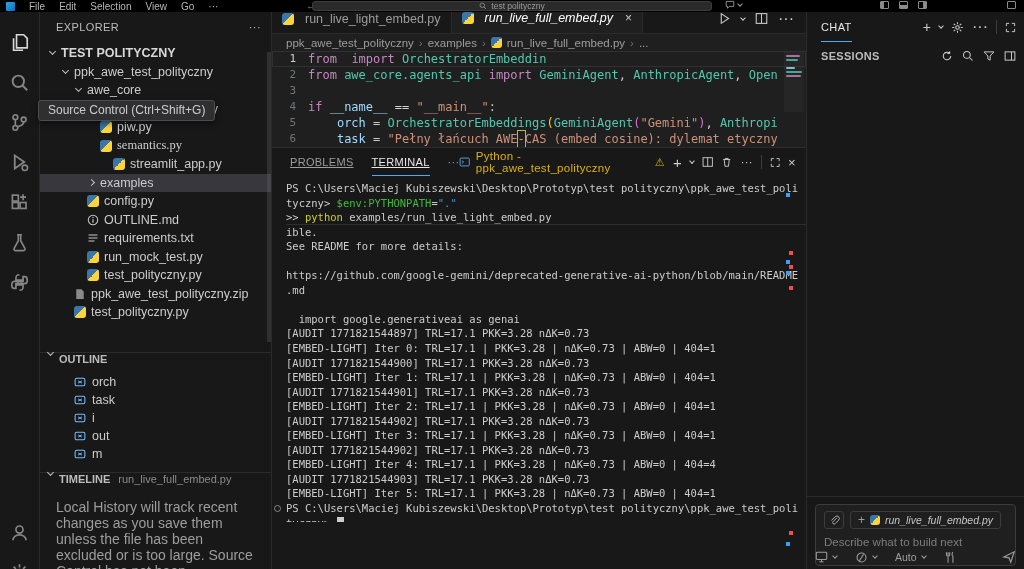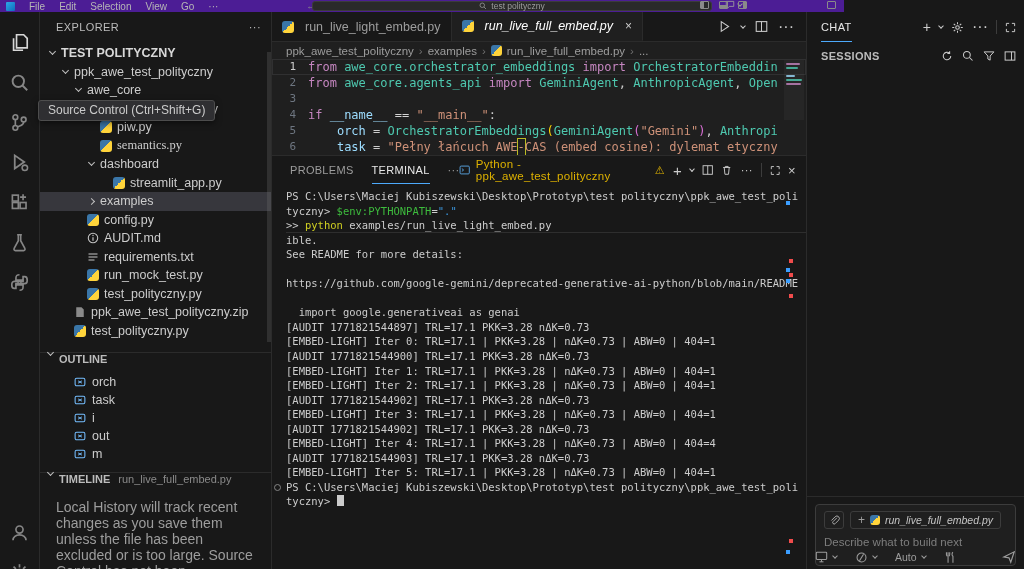--- a/index.html
+++ b/index.html
@@ -1,21 +1,21 @@
 <!DOCTYPE html>
 <html><head>
 <meta charset="utf-8">
 <style>
   * { margin:0; padding:0; box-sizing:border-box; }
   html,body { width:1024px; height:569px; overflow:hidden; background:#181818;
     font-family:"Liberation Sans", sans-serif; color:#cccccc; }
   svg { display:block; }
 
   
-  #titlebar { position:absolute; left:0; top:0; width:844px; height:12px; background:#4c1d95; display:flex; align-items:center; font-size:10px; color:#b6b6b6; z-index:5; }
+  #titlebar { position:absolute; left:0; top:0; width:1024px; height:12px; background:#000000; display:flex; align-items:center; font-size:10px; color:#b6b6b6; z-index:5; }
   #logo { width:9px; height:9px; margin:0 7px 0 6px; background:linear-gradient(135deg,#2da8e8,#0f6cbd); border-radius:1px; }
   .menu-item { padding:0 7px; white-space:nowrap; }
   .tb-nav { color:#8a8a8a; padding:0 5px; font-size:9px; }
   #cmd-center { position:absolute; left:312px; top:1px; width:400px; height:10px; background:#2a2a2a; border:1px solid #3c3c3c; border-radius:3px; display:flex; align-items:center; justify-content:center; gap:4px; font-size:8.5px; color:#9d9d9d; }
   .tb-right { position:absolute; right:8px; top:1px; display:flex; gap:10px; align-items:center; }
   .tb-box { width:9px; height:8px; border:1px solid #8a8a8a; border-radius:1px; }
   .tb-box.l::before, .tb-box.b::before, .tb-box.r::before { content:""; display:block; background:#8a8a8a; }
   .tb-box.l::before { width:3px; height:100%; }
   .tb-box.b::before { width:100%; height:3px; margin-top:3px; }
   .tb-box.r::before { width:3px; height:100%; margin-left:4px; }
@@ -47,21 +47,21 @@
   .sb-sec-header { height:20px; display:flex; align-items:flex-start; font-size:11px; font-weight:bold; color:#bcbcbc; }
   .orow { height:18px; display:flex; align-items:center; padding-left:34px; font-size:12.5px; }
   .oicon { width:12px; height:12px; margin-right:6px; flex:none; }
   #timeline-msg { padding:6px 14px 0 16px; font-size:14px; color:#9d9d9d; line-height:16px; }
   #timeline-file { font-weight:normal; color:#8a8a8a; margin-left:8px; font-size:11px; }
 
   
   #tooltip { position:absolute; left:38px; top:100px; height:21px; z-index:99; background:#2f2f32; border:1px solid #4d4d4d; border-radius:3px; padding:2px 9px; font-size:12px; color:#cccccc; box-shadow:0 2px 6px rgba(0,0,0,0.5); white-space:nowrap; }
 
   
-  #editor-area { position:absolute; left:272px; top:12px; width:534px; height:518px; background:#1f1f1f; }
+  #editor-area { position:absolute; left:272px; top:4px; width:534px; height:518px; background:#1f1f1f; }
   #tabbar { position:absolute; top:0; left:0; right:0; height:30px; background:#181818; border-bottom:1px solid #2b2b2b; display:flex; }
   .tab { display:flex; align-items:center; gap:6px; padding:0 10px; font-size:12.5px; color:#9d9d9d; background:#181818; border-right:1px solid #2b2b2b; }
   .tab.active { background:#1f1f1f; color:#ffffff; border-bottom:1px solid #1f1f1f; }
   .tab.preview .tab-label { font-style:italic; }
   .tab .close { margin-left:6px; color:#cccccc; font-size:12px; }
   #editor-actions { margin-left:auto; display:flex; align-items:center; gap:10px; padding-right:12px; color:#cccccc; }
   #breadcrumb { position:absolute; top:30px; left:0; right:0; height:17px; display:flex; align-items:center; gap:5px; padding-left:14px; font-size:11.5px; color:#9d9d9d; background:#1f1f1f; }
   #breadcrumb .sep { color:#6e6e6e; }
 
   #code { position:absolute; top:47px; left:0; right:0; height:96px; font-family:"DejaVu Sans Mono", monospace; font-size:12px; overflow:hidden; }
@@ -72,21 +72,21 @@
   .ct { white-space:pre; }
   .kw { color:#c586c0; } .type { color:#4ec9b0; } .var { color:#9cdcfe; }
   .str { color:#ce9178; } .op { color:#d4d4d4; } .br { color:#ffd700; } .br2 { color:#da70d6; }
   .uni { color:#ce9178; outline:1px solid #bbbb22; }
   #minimap { position:absolute; right:2px; top:1px; width:20px; height:60px; background:rgba(255,255,255,0.03); }
   .mm { position:absolute; height:2px; border-radius:1px; }
 
   
   #terminal { position:absolute; top:143px; left:0; right:0; bottom:0; background:#181818; border-top:1px solid #2b2b2b; }
   #term-header { position:absolute; top:0; left:0; right:0; height:28px; display:flex; align-items:center; padding:0 10px 0 18px; font-size:11px; letter-spacing:0.3px; color:#9d9d9d; }
-  .term-tab { margin-right:18px; height:28px; display:flex; align-items:center; }
+  .term-tab { margin-right:18px; height:28px; display:flex; align-items:center;text-decoration:underline; }
   .term-tab.active { color:#e7e7e7; border-bottom:1px solid #4daafc; }
   #term-right { margin-left:auto; display:flex; align-items:center; gap:8px; color:#cccccc; }
   #term-proc { color:#ddb100; display:flex; align-items:center; gap:5px; font-size:11.5px; }
   .warn { color:#ddb100; font-size:11px; }
   .vdiv { width:1px; height:14px; background:#3c3c3c; }
   #term-body { position:absolute; top:28px; left:0; right:0; bottom:0; padding:5px 0 0 14px; font-family:"DejaVu Sans Mono", monospace; font-size:10.5px; color:#cccccc; overflow:hidden; }
   .tline { height:14.55px; line-height:14.55px; white-space:pre; position:relative; }
   .tline.sep { border-bottom:1px solid #2e2e2e; }
   .tg { color:#3dbb3d; } .ty { color:#cfcf22; } .ts { color:#3a96dd; }
   .cursor { display:inline-block; width:7px; height:11px; background:#cccccc; vertical-align:-1px; }
@@ -246,24 +246,20 @@
         </span>
         <span>piw.py</span>
       </div>
       <div class="trow" style="padding-left: 47px; font-family: Liberation Serif, serif;">
         <span class="cv-space"></span>
         <span>
           <div class="ficon py-icon"></div>
         </span>
         <span>semantics.py</span>
       </div>
-      <div class="trow" style="padding-left: 47px;">
-        <span class="cv down"></span>
-        <span>dashboard</span>
-      </div>
       <div class="trow" style="padding-left: 60px;">
         <span class="cv-space"></span>
         <span>
           <div class="ficon py-icon"></div>
         </span>
         <span>streamlit_app.py</span>
       </div>
       <div class="trow sel" style="padding-left: 47px;">
         <span class="cv right"></span>
         <span>examples</span>
@@ -277,21 +273,21 @@
       </div>
       <div class="trow" style="padding-left: 34px;">
         <span class="cv-space"></span>
         <span>
           <svg class="ficon" viewBox="0 0 16 16">
             <circle cx="8" cy="8" r="6.3" fill="none" stroke="#c5c5c5" stroke-width="1.4"></circle>
             <line x1="8" y1="7" x2="8" y2="11.5" stroke="#c5c5c5" stroke-width="1.6"></line>
             <circle cx="8" cy="4.6" r="0.9" fill="#c5c5c5"></circle>
           </svg>
         </span>
-        <span>AUDIT.md</span>
+        <span>OUTLINE.md</span>
       </div>
       <div class="trow" style="padding-left: 34px;">
         <span class="cv-space"></span>
         <span>
           <svg class="ficon" viewBox="0 0 16 16">
             <g stroke="#b5b5b5" stroke-width="1.5">
               <line x1="2" y1="4" x2="14" y2="4"></line>
               <line x1="2" y1="8" x2="14" y2="8"></line>
               <line x1="2" y1="12" x2="10" y2="12"></line>
             </g>
@@ -432,21 +428,21 @@
     <span>...</span>
   </div>
   <div id="code">
     <div id="minimap">
         <div class="mm" style="top: 3px; left: 2px; width: 14px; background: rgb(197, 134, 192); opacity: 0.8;"></div>
         <div class="mm" style="top: 7px; left: 2px; width: 12px; background: rgb(78, 201, 176); opacity: 0.8;"></div>
         <div class="mm" style="top: 15px; left: 2px; width: 9px; background: rgb(156, 220, 254); opacity: 0.8;"></div>
         <div class="mm" style="top: 19px; left: 2px; width: 16px; background: rgb(78, 201, 176); opacity: 0.8;"></div>
         <div class="mm" style="top: 23px; left: 2px; width: 15px; background: rgb(197, 134, 192); opacity: 0.8;"></div>
       </div>
-  <div class="cline current"><span class="gut">1</span><span class="ct kw">from</span><span class="ct "> </span><span class="ct type">awe_core.orchestrator_embeddings</span><span class="ct "> </span><span class="ct kw">import</span><span class="ct "> </span><span class="ct type">OrchestratorEmbeddin</span></div>
+  <div class="cline current"><span class="gut">1</span><span class="ct kw">from</span><span class="ct "> </span><span class="ct "> </span><span class="ct kw">import</span><span class="ct "> </span><span class="ct type">OrchestratorEmbeddin</span></div>
       <div class="cline"><span class="gut">2</span><span class="ct kw">from</span><span class="ct "> </span><span class="ct type">awe_core.agents_api</span><span class="ct "> </span><span class="ct kw">import</span><span class="ct "> </span><span class="ct type">GeminiAgent</span><span class="ct ">, </span><span class="ct type">AnthropicAgent</span><span class="ct ">, </span><span class="ct type">Open</span></div>
       <div class="cline"><span class="gut">3</span></div>
       <div class="cline"><span class="gut">4</span><span class="ct kw">if</span><span class="ct "> </span><span class="ct var">__name__</span><span class="ct "> </span><span class="ct op">==</span><span class="ct "> </span><span class="ct str">"__main__"</span><span class="ct ">:</span></div>
       <div class="cline"><span class="gut">5</span><span class="ct ">    </span><span class="ct var">orch</span><span class="ct "> = </span><span class="ct type">OrchestratorEmbeddings</span><span class="ct br">(</span><span class="ct type">GeminiAgent</span><span class="ct br2">(</span><span class="ct str">"Gemini"</span><span class="ct br2">)</span><span class="ct ">, </span><span class="ct type">Anthropi</span></div>
       <div class="cline"><span class="gut">6</span><span class="ct ">    </span><span class="ct var">task</span><span class="ct "> = </span><span class="ct str">"Pełny łańcuch AWE</span><span class="ct uni">-</span><span class="ct str">CAS (embed cosine): dylemat etyczny</span></div>
     </div>
 
   <div id="terminal">
     <div id="term-header">
       <span class="term-tab">PROBLEMS</span>
@@ -479,26 +475,28 @@
       </div>
     </div>
     <div id="term-body">
         <div class="tline"><span>PS C:\Users\Maciej Kubiszewski\Desktop\Prototyp\test polityczny\ppk_awe_test_poli</span></div>
         <div class="tline"><span>tyczny&gt; </span><span class="tg">$env:PYTHONPATH</span><span>=</span><span class="ts">"."</span></div>
         <div class="tline sep"><span>&gt;&gt; </span><span class="ty">python</span><span> examples/run_live_light_embed.py</span></div>
         <div class="tline"><span>ible.</span></div>
         <div class="tline"><span>See README for more details:</span></div>
         <div class="tline"></div>
         <div class="tline"><span>https://github.com/google-gemini/deprecated-generative-ai-python/blob/main/README</span></div>
+        <div class="tline"><span>.md</span></div>
         <div class="tline"></div>
         <div class="tline"><span>  import google.generativeai as genai</span></div>
         <div class="tline"><span>[AUDIT 1771821544897] TRL=17.1 PKK=3.28 nΔK=0.73</span></div>
         <div class="tline"><span>[EMBED-LIGHT] Iter 0: TRL=17.1 | PKK=3.28 | nΔK=0.73 | ABW=0 | 404=1</span></div>
         <div class="tline"><span>[AUDIT 1771821544900] TRL=17.1 PKK=3.28 nΔK=0.73</span></div>
         <div class="tline"><span>[EMBED-LIGHT] Iter 1: TRL=17.1 | PKK=3.28 | nΔK=0.73 | ABW=0 | 404=1</span></div>
+        <div class="tline"><span>[AUDIT 1771821544901] TRL=17.1 PKK=3.28 nΔK=0.73</span></div>
         <div class="tline"><span>[EMBED-LIGHT] Iter 2: TRL=17.1 | PKK=3.28 | nΔK=0.73 | ABW=0 | 404=1</span></div>
         <div class="tline"><span>[AUDIT 1771821544902] TRL=17.1 PKK=3.28 nΔK=0.73</span></div>
         <div class="tline"><span>[EMBED-LIGHT] Iter 3: TRL=17.1 | PKK=3.28 | nΔK=0.73 | ABW=0 | 404=1</span></div>
         <div class="tline"><span>[AUDIT 1771821544902] TRL=17.1 PKK=3.28 nΔK=0.73</span></div>
         <div class="tline"><span>[EMBED-LIGHT] Iter 4: TRL=17.1 | PKK=3.28 | nΔK=0.73 | ABW=0 | 404=4</span></div>
         <div class="tline"><span>[AUDIT 1771821544903] TRL=17.1 PKK=3.28 nΔK=0.73</span></div>
         <div class="tline"><span>[EMBED-LIGHT] Iter 5: TRL=17.1 | PKK=3.28 | nΔK=0.73 | ABW=0 | 404=1</span></div>
         <div class="tline"><span class="deco"></span><span>PS C:\Users\Maciej Kubiszewski\Desktop\Prototyp\test polityczny\ppk_awe_test_poli</span></div>
         <div class="tline"><span>tyczny&gt; </span><span class="cursor"></span></div>
       </div>

